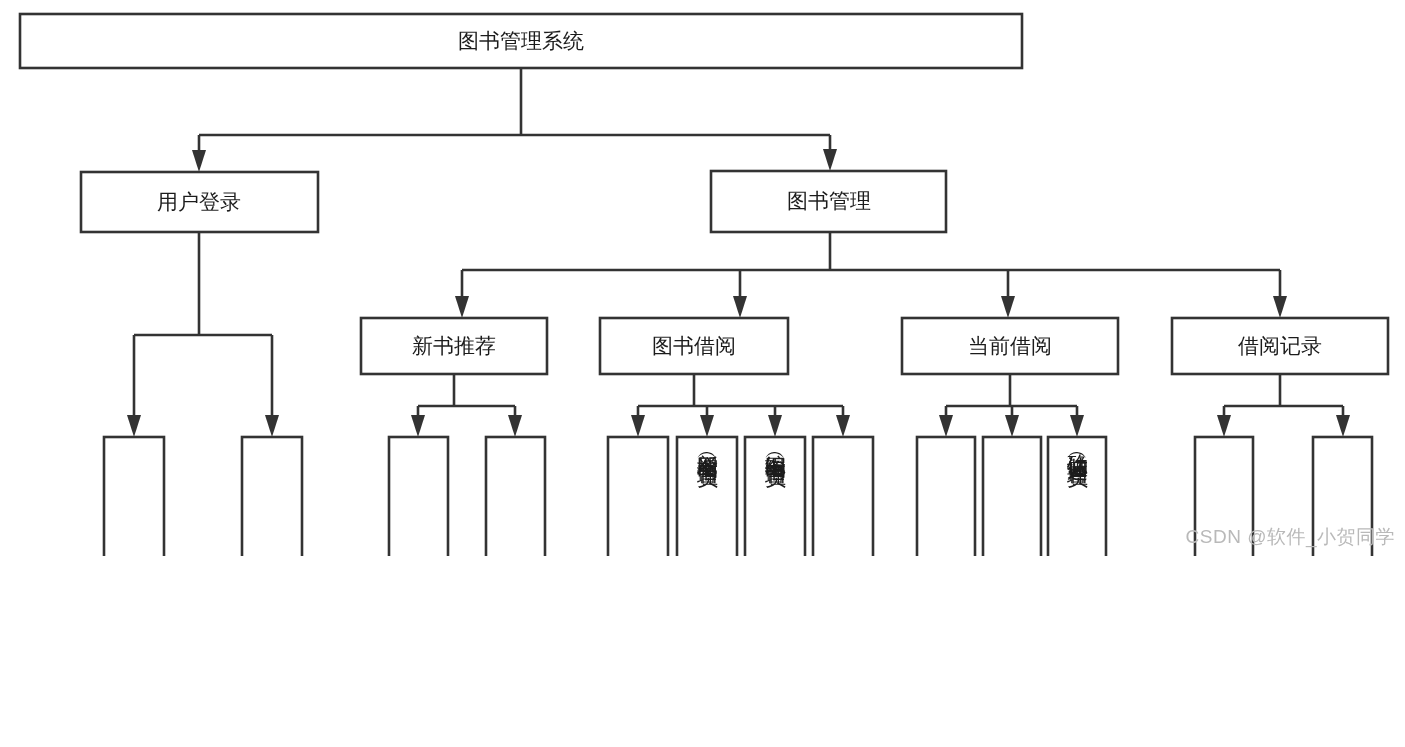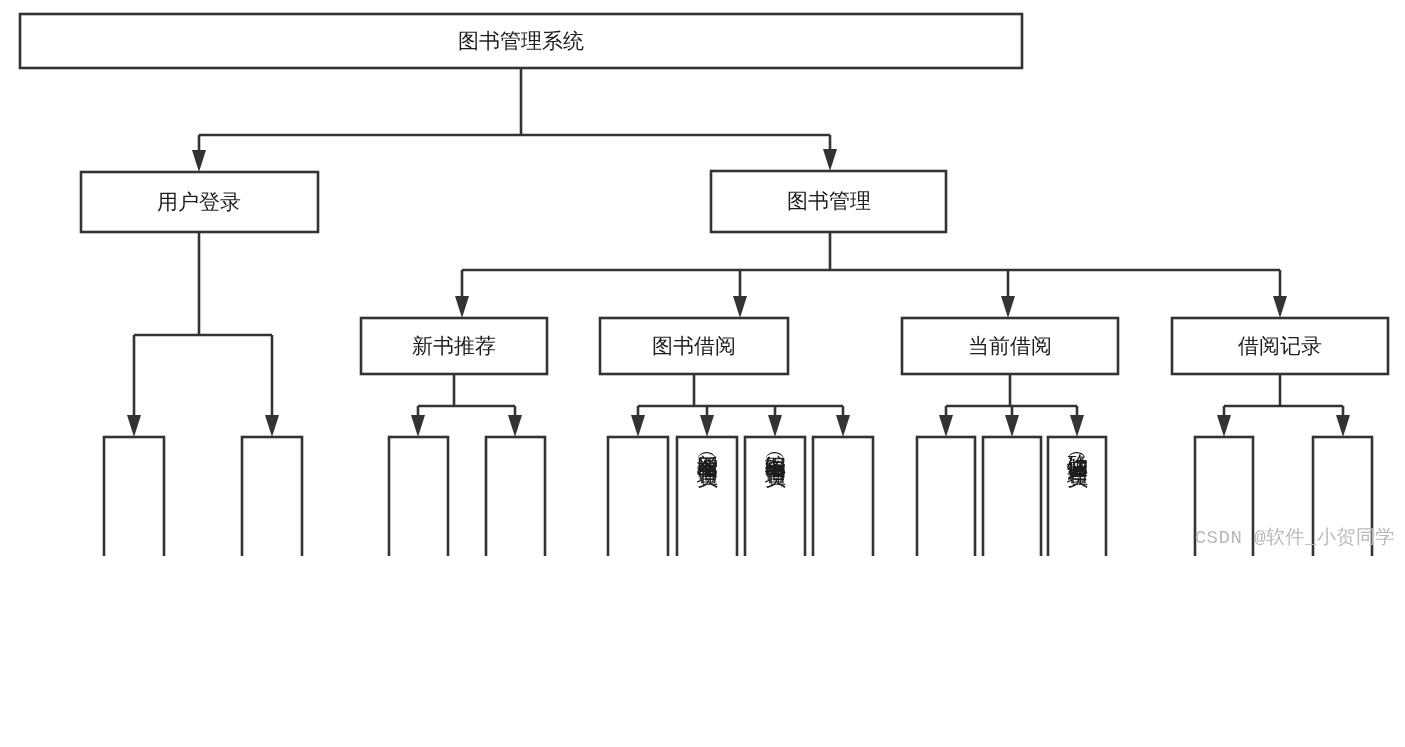--- a/index.html
+++ b/index.html
@@ -67,21 +67,21 @@
     font-size: 21px;
     line-height: 1.18;
     color: #1c1c1c;
     letter-spacing: 2px;
     white-space: nowrap;
   }
   .watermark {
     position: absolute;
     right: 10px;
     bottom: 6px;
-    font-family: Liberation Mono, monospace;
+    font-family: Liberation Sans, sans-serif;
     font-size: 19px;
     color: #b9b9b9;
     letter-spacing: 0.5px;
     white-space: nowrap;
     user-select: none;
   }
 </style>
 </head>
 <body>
 

